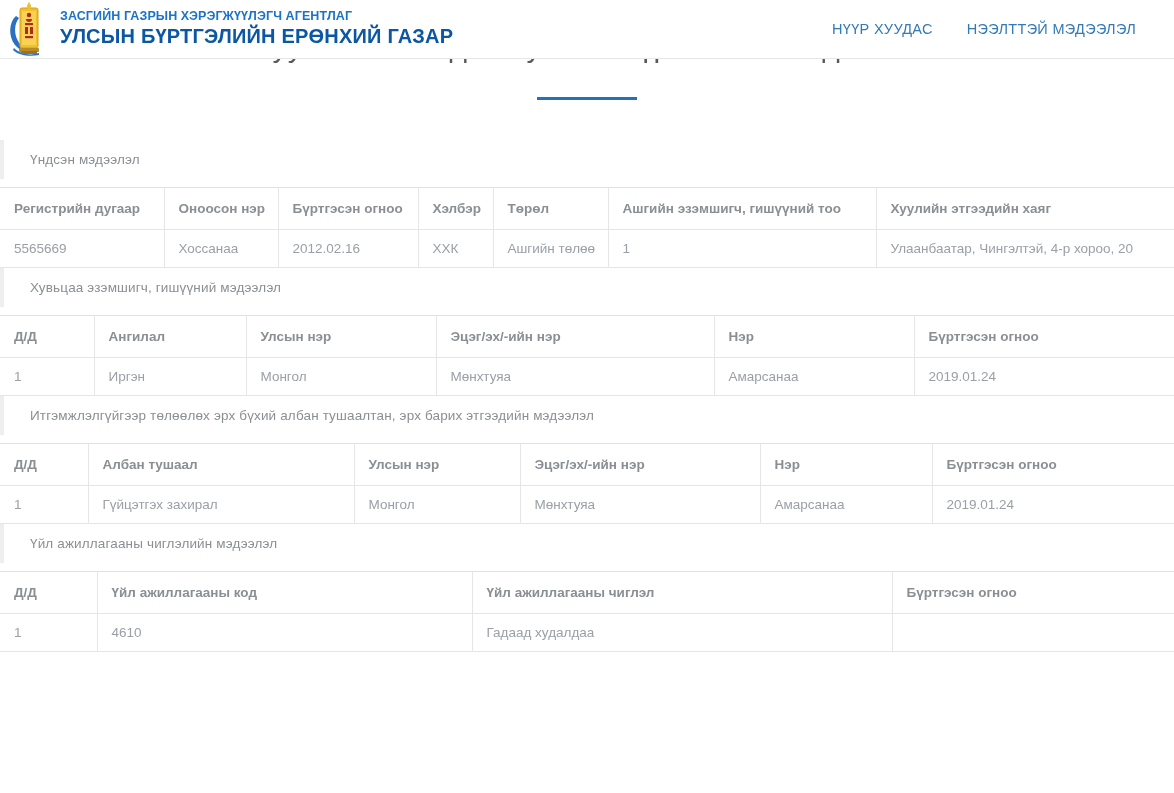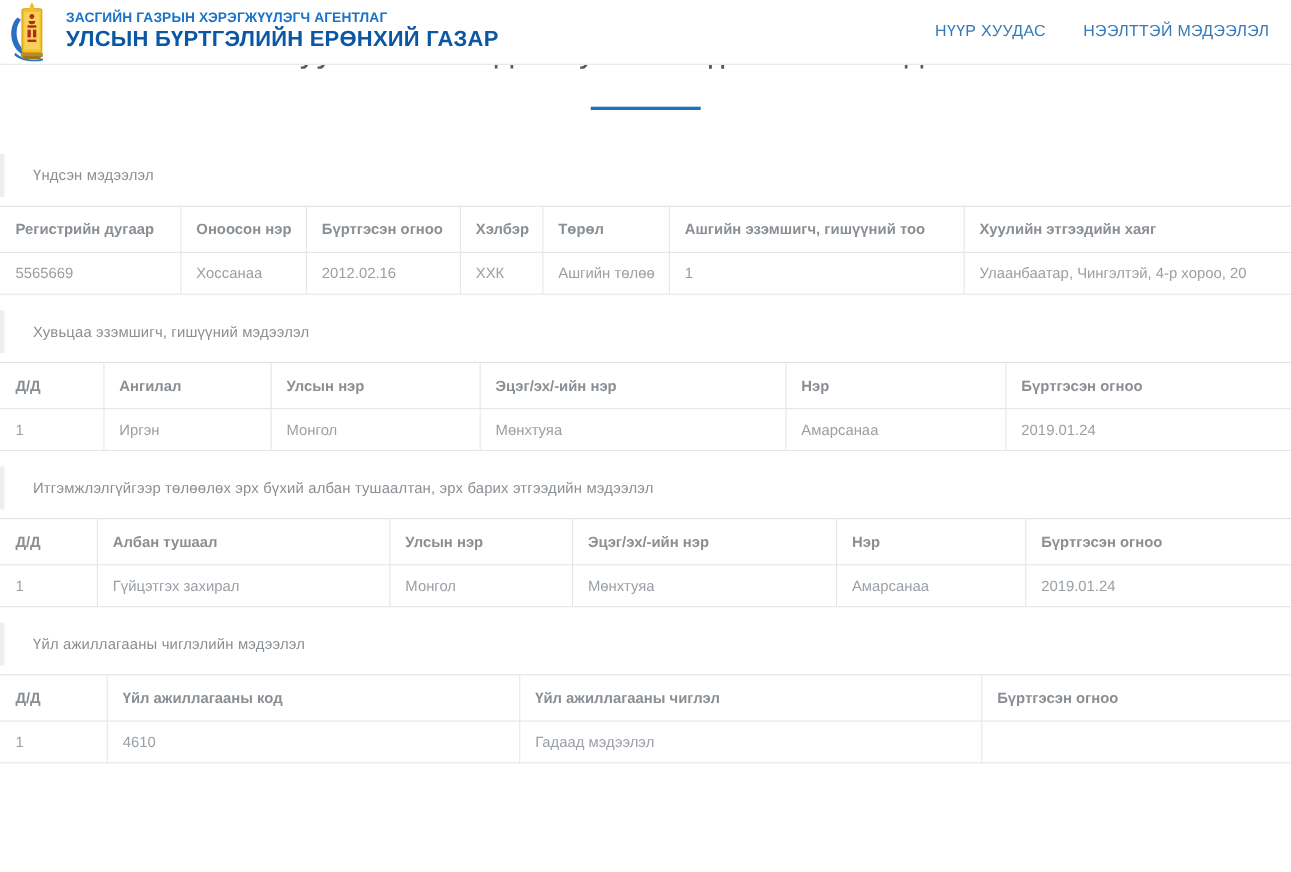--- a/index.html
+++ b/index.html
@@ -60,21 +60,21 @@
     font-size: 20px;
     font-weight: bold;
     letter-spacing: .2px;
     white-space: nowrap;
   }
   #navlinks {
     margin-left: auto;
     display: flex;
     align-items: center;
     gap: 34px;
-    padding-right: 20px;
+    padding-right: 38px;
   }
   #navlinks a {
     color: #337ab7;
     font-size: 14.5px;
     text-decoration: none;
     letter-spacing: .3px;
     white-space: nowrap;
   }
 
   
@@ -114,21 +114,20 @@
     font-size: 13.5px;
     font-weight: normal;
     letter-spacing: .15px;
     margin-bottom: 8px;
   }
 
   table.reg {
     width: 1174px;
     border-collapse: collapse;
     table-layout: fixed;
-    margin-bottom: 14px;
   }
   table.reg th {
     text-align: left;
     font-size: 13.5px;
     font-weight: bold;
     color: #8a8f94;
     padding: 13px 12px 13px 14px;
     border: 1px solid #e4e6e8;
     border-top: 1px solid #dfe2e4;
     background: #ffffff;
@@ -340,20 +339,20 @@
           <th>Д/Д</th>
           <th>Үйл ажиллагааны код</th>
           <th>Үйл ажиллагааны чиглэл</th>
           <th>Бүртгэсэн огноо</th>
         </tr>
       </thead>
       <tbody>
         <tr>
           <td>1</td>
           <td>4610</td>
-          <td>Гадаад мэдээлэл</td>
+          <td>Гадаад худалдаа</td>
           <td></td>
         </tr>
       </tbody>
     </table>
 
   </div>
 </div>
 
 </body></html>

